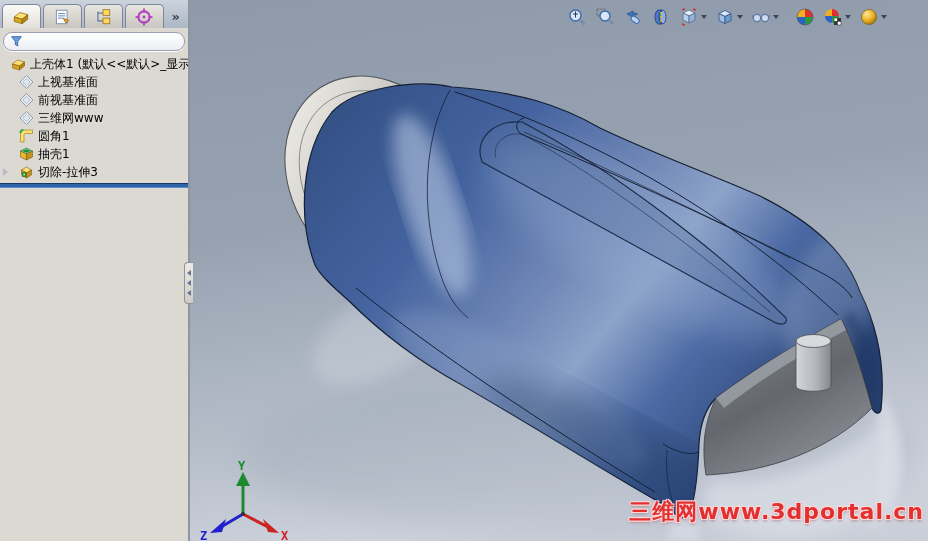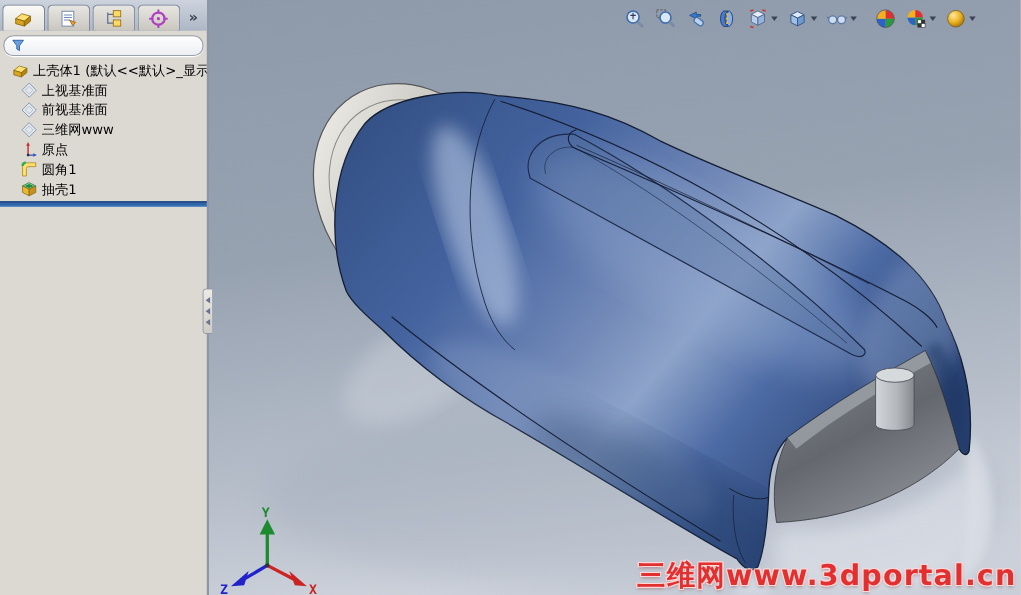--- a/index.html
+++ b/index.html
@@ -77,21 +77,21 @@
     display:flex;align-items:center;padding:1px 2px;border:1px solid transparent;border-radius:3px;cursor:pointer;
   }
   .hudbtn svg{width:20px;height:20px;display:block;}
   .caret{
     width:0;height:0;margin-left:2px;
     border-top:4px solid #3c4454;border-left:3px solid transparent;border-right:3px solid transparent;
   }
   .hudsep{width:6px;}
   
   .watermark{
-    position:absolute;right:4px;bottom:0px;font-size:26px;font-weight:bold;color:#e23030;
+    position:absolute;right:4px;bottom:14px;font-size:22px;font-weight:bold;color:#e23030;
     letter-spacing:1px;z-index:4;
     text-shadow:-1px -1px 0 #ffd8d8,1px -1px 0 #ffd8d8,-1px 1px 0 #ffd8d8,1px 1px 0 #ffd8d8,0 2px 3px rgba(120,0,0,.35);
   }
   .sprite{position:absolute;width:0;height:0;overflow:hidden;}
 </style>
 </head>
 <body>
 
 <svg class="sprite" aria-hidden="true">
   <defs>
@@ -245,39 +245,41 @@
         <span class="indent"></span>
       <svg class="ticon" viewBox="0 0 16 16">
           <use href="#i-plane"></use>
         </svg>
       <span class="tlabel">三维网www</span>
     </div>
     <div class="trow">
       <span class="twisty"></span>
         <span class="indent"></span>
       <svg class="ticon" viewBox="0 0 16 16">
-          <use href="#i-origin"></use>
-        </svg>
-      <span class="tlabel">原点</span>
-    </div>
-    <div class="trow">
-      <span class="twisty"></span>
-        <span class="indent"></span>
-      <svg class="ticon" viewBox="0 0 16 16">
           <use href="#i-fillet"></use>
         </svg>
       <span class="tlabel">圆角1</span>
     </div>
     <div class="trow">
       <span class="twisty"></span>
         <span class="indent"></span>
       <svg class="ticon" viewBox="0 0 16 16">
           <use href="#i-shell"></use>
         </svg>
       <span class="tlabel">抽壳1</span>
+    </div>
+    <div class="trow">
+      <span class="twisty show">
+          <i></i>
+        </span>
+        <span class="indent"></span>
+      <svg class="ticon" viewBox="0 0 16 16">
+          <use href="#i-cut"></use>
+        </svg>
+      <span class="tlabel">切除-拉伸3</span>
     </div>
     <div class="rollback"></div>
   </div>
 </div>
 
 <div class="splitter">
     <i></i>
     <i></i>
     <i></i>
   </div>

